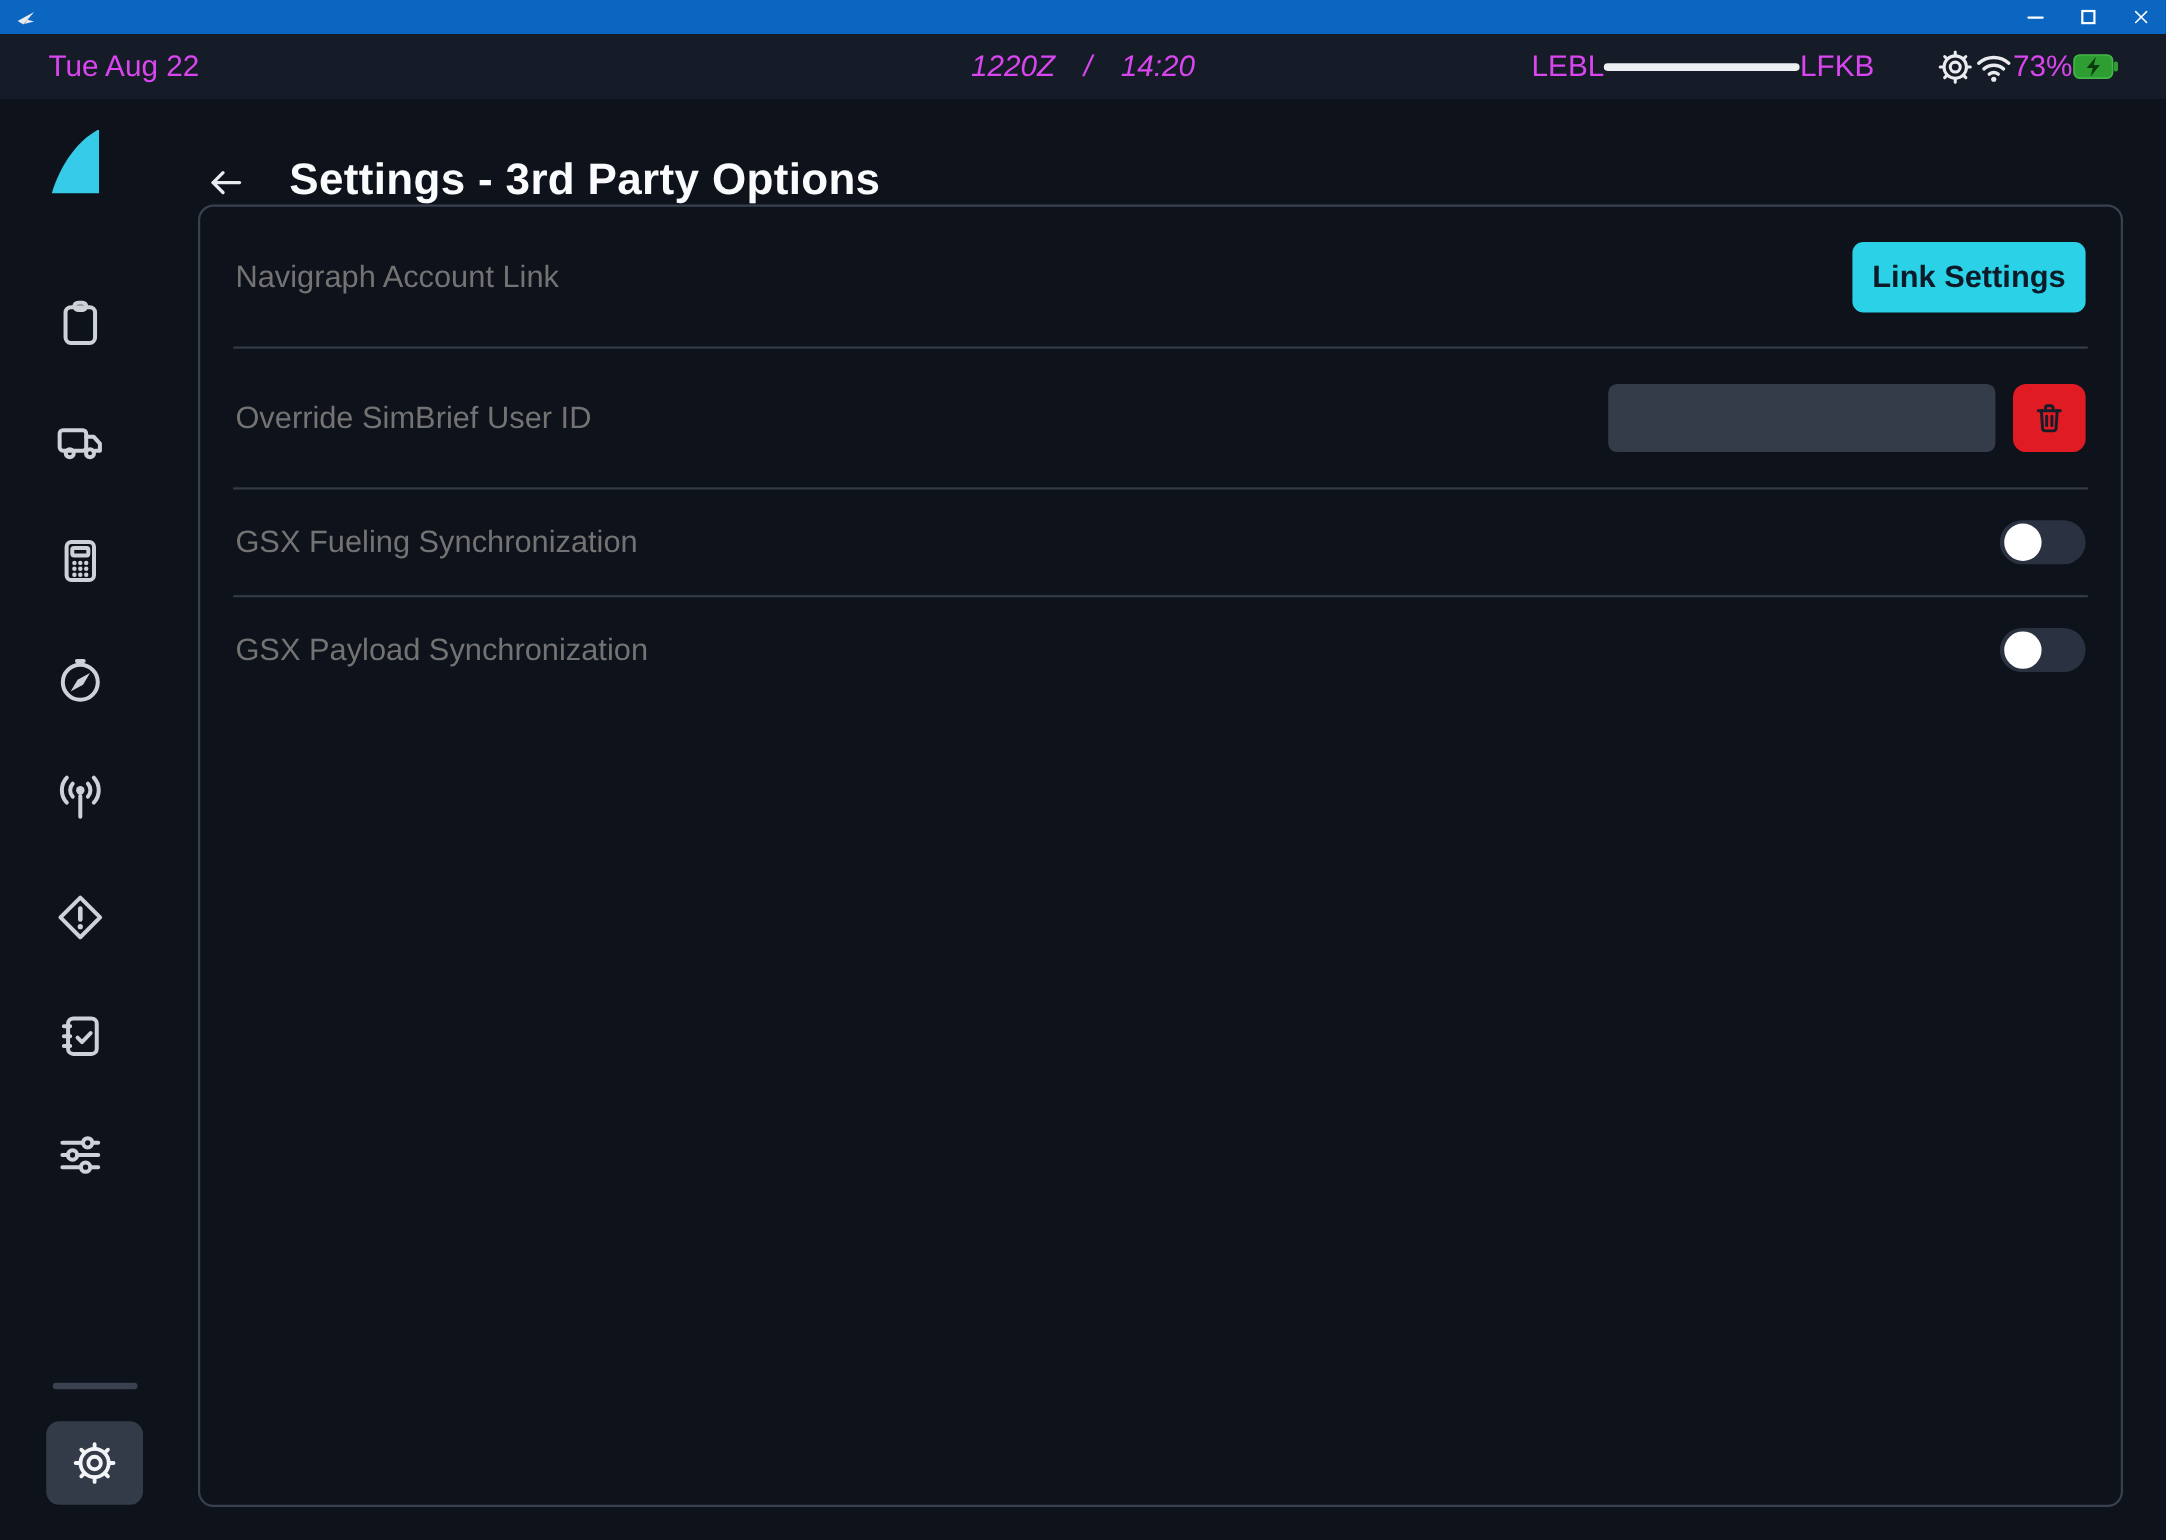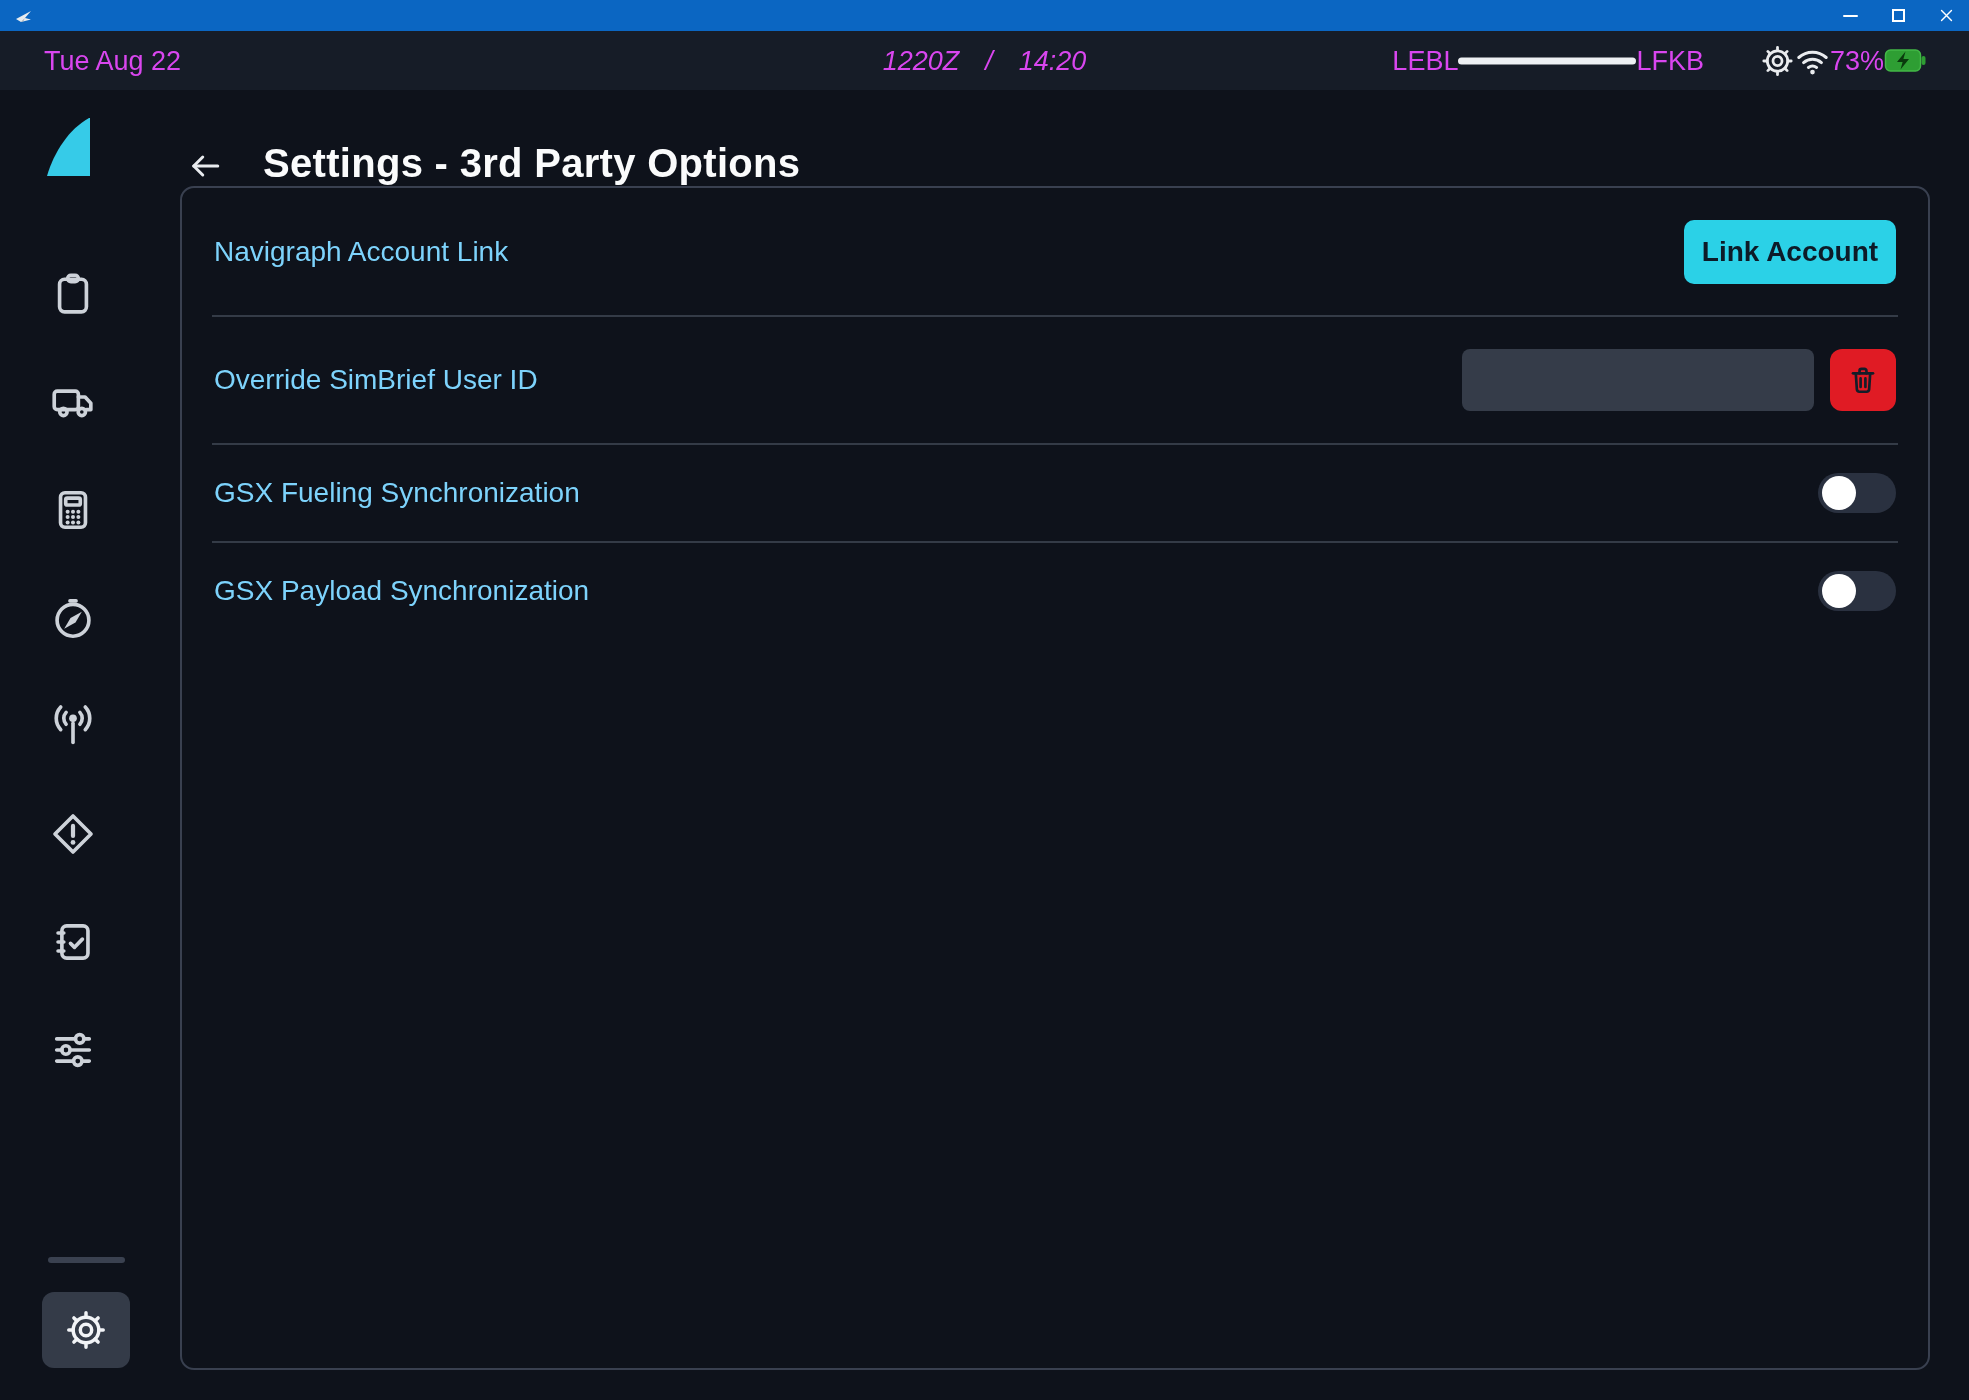--- a/index.html
+++ b/index.html
@@ -39,21 +39,21 @@
   
   .main { flex:1; position:relative; }
   .page-header { height:96px; display:flex; align-items:flex-end; padding-left:40px; gap:38px; }
   .back-btn { width:40px; height:40px; display:flex; align-items:center; justify-content:center; cursor:pointer; color:#E8EBEF; }
   .back-btn svg { width:36px; height:36px; }
   .page-title { font-size:40px; font-weight:700; color:#FAFBFC; letter-spacing:.3px; }
 
   .panel { margin-left:35px; width:1750px; height:1184px; border:2px solid #394050; border-radius:14px; }
   .row { display:flex; align-items:center; padding:0 32px; }
   .row-1 { height:127px; } .row-2 { height:126px; } .row-3 { height:96px; } .row-4 { height:96px; }
-  .row-label { font-size:28px; color:#7dd3fc; }
+  .row-label { font-size:28px; color:#737373; }
   .row-controls { margin-left:auto; display:flex; align-items:center; gap:16px; }
   .divider { height:2px; background:#343B47; margin:0 30px; }
 
   .btn-cyan { width:212px; height:64px; border:none; border-radius:10px; background:#2BD1E7; color:#0D1B28; font-size:28px; font-weight:700; font-family:"Liberation Sans", sans-serif; cursor:pointer; }
   .text-input { width:352px; height:62px; border:none; border-radius:8px; background:#353C49; color:#ECEFF3; font-size:26px; padding:0 16px; font-family:"Liberation Sans", sans-serif; outline:none; }
   .btn-danger { width:66px; height:62px; border:none; border-radius:12px; background:#E01B24; display:flex; align-items:center; justify-content:center; cursor:pointer; }
   .btn-danger svg { width:32px; height:32px; color:#141D29; }
 
   .toggle { width:78px; height:40px; border-radius:20px; background:#2A3140; position:relative; cursor:pointer; }
   .toggle .knob { position:absolute; left:4px; top:3px; width:34px; height:34px; border-radius:50%; background:#FFFFFF; }
@@ -292,21 +292,21 @@
             </svg>
         </div>
         <h1 class="page-title">Settings - 3rd Party Options</h1>
       </header>
 
       <section class="panel">
 
         <div class="row row-1">
           <span class="row-label">Navigraph Account Link</span>
           <div class="row-controls">
-            <button class="btn-cyan">Link Account</button>
+            <button class="btn-cyan">Link Settings</button>
           </div>
         </div>
         <div class="divider"></div>
 
         <div class="row row-2">
           <span class="row-label">Override SimBrief User ID</span>
           <div class="row-controls">
             <input class="text-input" type="text" value="" style="">
             <button class="btn-danger">
               <svg>

